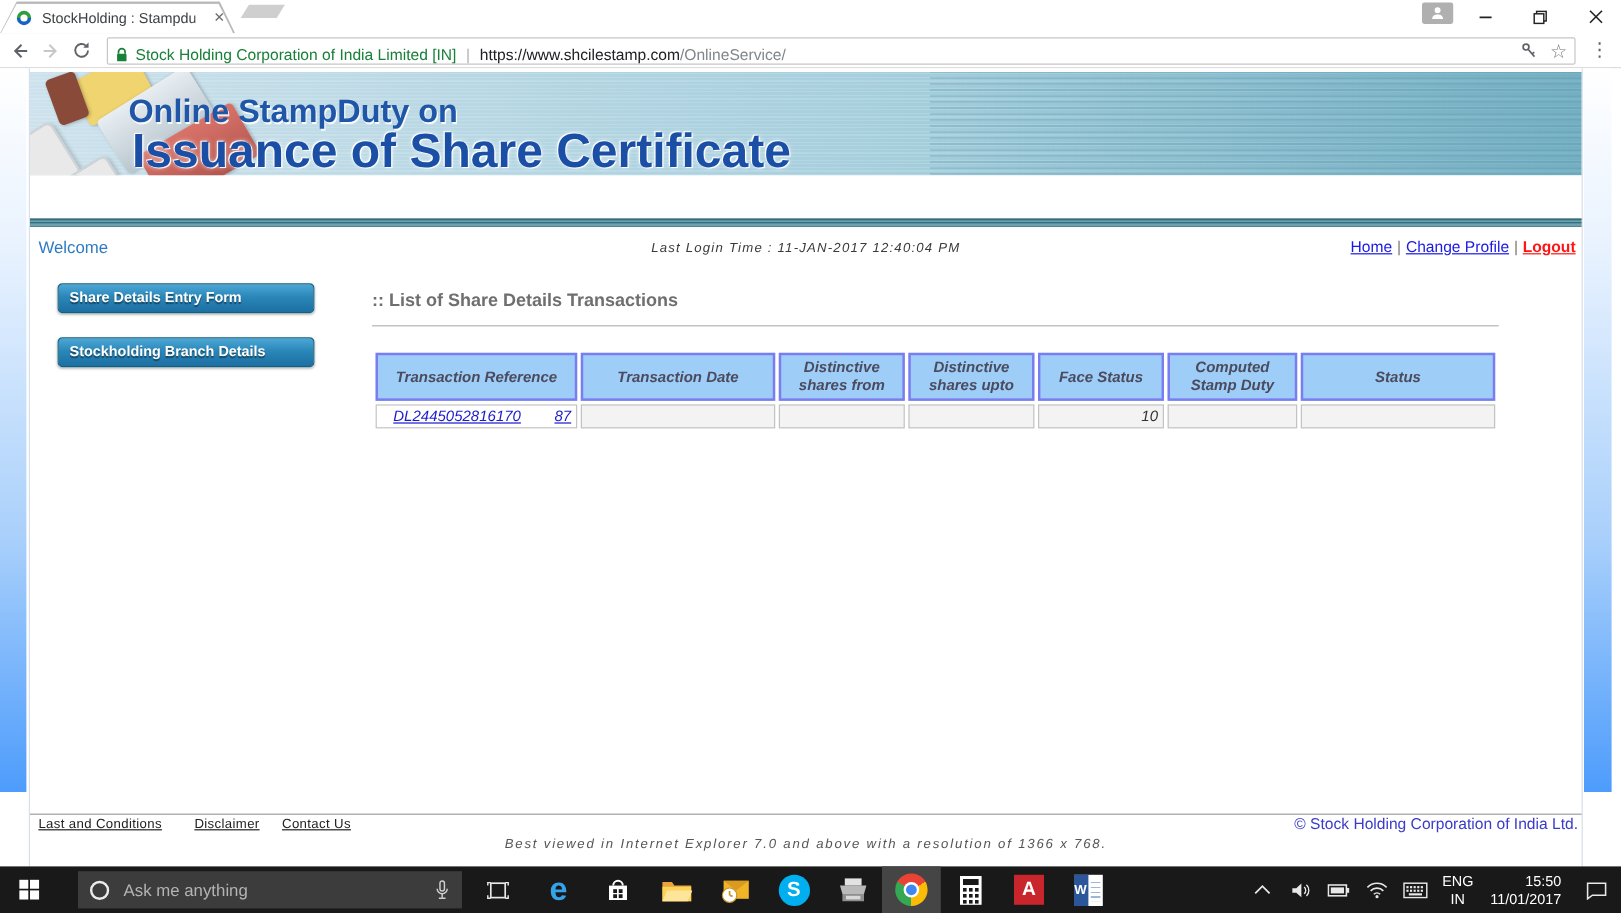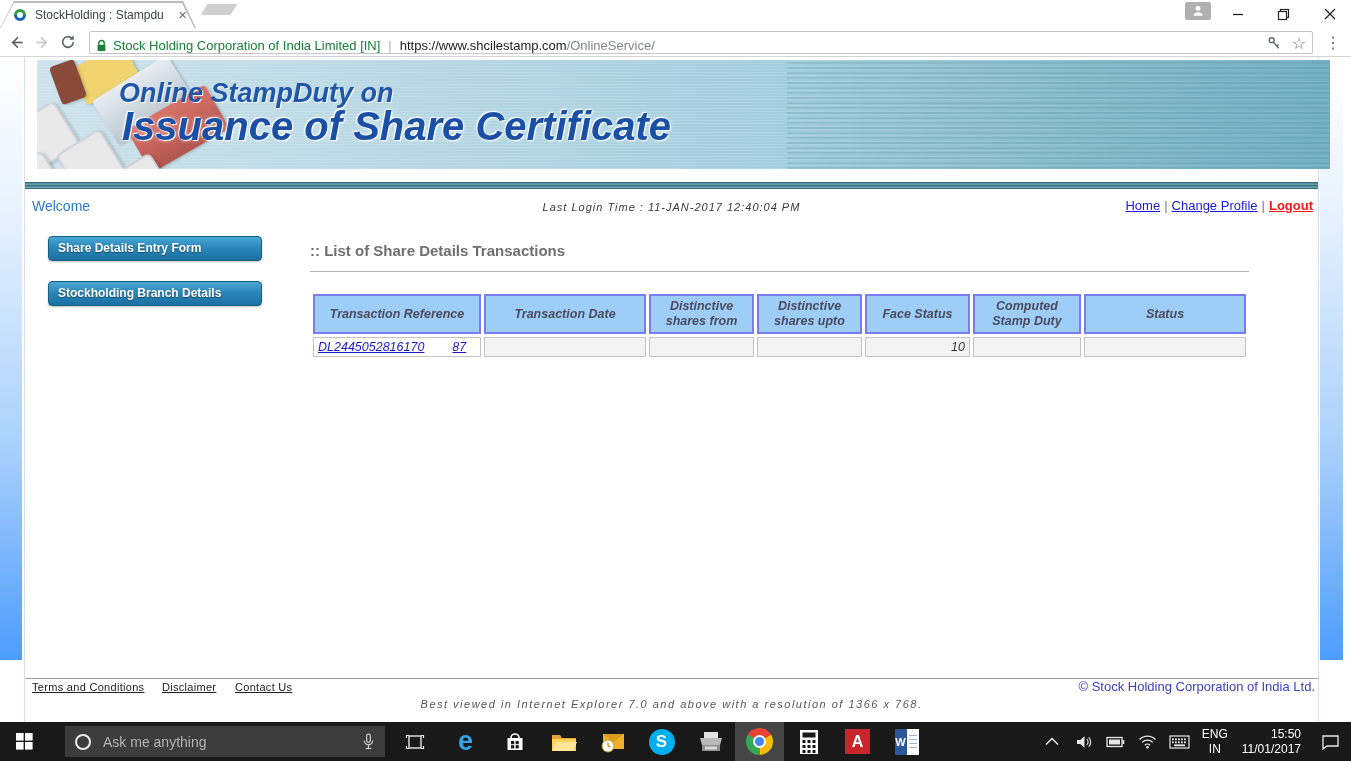--- a/index.html
+++ b/index.html
@@ -36,22 +36,22 @@
 
   
   .pagearea { position:absolute; left:0; top:57px; width:1351px; height:665px; background:#fff; }
   .strip { position:absolute; top:0; height:603px; background:linear-gradient(180deg,#ffffff 0%,#e8f2fe 25%,#a9d0fb 65%,#4d9cfc 100%); }
   .strip-left { left:0; width:22px; }
   .strip-right { right:8px; width:23px; }
   .content { position:absolute; left:24px; top:0; width:1295px; height:665px; background:#fff;
              border-left:1px solid #d7dfeb; border-right:1px solid #d7dfeb; }
 
   
-  .banner { position:absolute; left:12px; top:3px; width:100%; height:109px; overflow:hidden;
-            background:linear-gradient(90deg,#cde2ec 0%,#b3d5e2 35%,#9fcbda 65%,#8ec3d4 100%);font-style:italic; }
+  .banner { position:absolute; left:0; top:3px; width:100%; height:86px; overflow:hidden;
+            background:linear-gradient(90deg,#cde2ec 0%,#b3d5e2 35%,#9fcbda 65%,#8ec3d4 100%); }
   .banner::before { content:""; position:absolute; inset:0;
             background:repeating-linear-gradient(0deg, rgba(255,255,255,.14) 0 1px, rgba(0,0,0,0) 1px 3px); }
   .banner::after { content:""; position:absolute; right:0; top:0; bottom:0; width:42%;
             background:linear-gradient(90deg, rgba(84,150,172,0) 0%, rgba(84,150,172,.45) 100%),
             repeating-linear-gradient(0deg, rgba(52,118,140,.18) 0 2px, rgba(0,0,0,0) 2px 5px); }
   .banner-art { position:absolute; left:0; top:0; width:235px; height:122px; }
   .key { position:absolute; background:#e9e9e9; border:2px solid #cdd3d6; border-radius:6px; box-shadow:2px 2px 3px rgba(0,0,0,.15); }
   .card { position:absolute; border-radius:4px; box-shadow:1px 1px 3px rgba(0,0,0,.25); }
   .banner-line1 { position:absolute; left:82px; top:18px; font-size:27px; font-weight:bold; color:#2056a8;
                   text-shadow:1px 1px 0 rgba(255,255,255,.85); }
@@ -74,21 +74,21 @@
           background:linear-gradient(180deg,#4aa7d6 0%,#2a87b8 45%,#1d6fa2 100%);
           color:#fff; font-size:12px; font-weight:bold; text-align:left; padding-left:9px; line-height:23px;
           text-shadow:0 1px 1px rgba(0,0,0,.45); box-shadow:0 1px 2px rgba(0,0,0,.25); cursor:pointer; }
 
   .main-heading { position:absolute; left:285px; top:185px; font-size:15px; font-weight:bold; color:#6f6f6f; }
   .heading-rule { position:absolute; left:285px; top:214px; width:939px; height:1px; background:#b3b3b3; }
 
   .tx-table { position:absolute; left:285px; top:234px; border-collapse:separate; border-spacing:3px; table-layout:fixed;font-style:italic; }
   .tx-table th { border:2px solid #7b7bf2; background:#9ecdf8; color:#4b4b5e; font-size:12.5px; font-weight:bold;
                  height:40px; vertical-align:middle; text-align:center; line-height:15px; padding:0 2px; }
-  .tx-table td { border:1px solid #c3c3c3; background:#f3f3f3; height:20px; font-size:12.5px; color:#333; padding:0 4px; }
+  .tx-table td { border:1px solid #c3c3c3; background:#f3f3f3; height:20px; font-size:12.5px; color:#333; padding:0 4px;text-align:right; }
   .tx-table td.cell-ref { background:#fff; }
   .tx-table td.num { text-align:right; }
   .cell-ref a { color:#1a1acc; text-decoration:underline; cursor:pointer; font-size:12.5px; }
   .cell-ref a + a { margin-left:28px; }
 
   .footer-rule { position:absolute; left:0; top:621px; width:100%; border-top:1px solid #9e9e9e; }
   .foot-link { position:absolute; top:624px; font-size:11px; color:#222; text-decoration:underline; letter-spacing:.3px; cursor:pointer; }
   .copyright { position:absolute; right:3px; top:622px; font-size:13px; color:#3b3bc9; }
   .best-viewed { position:absolute; left:0; right:0; top:641px; text-align:center; font-size:11px; font-style:italic;
                  color:#555; letter-spacing:1.5px; }
@@ -282,21 +282,21 @@
             <td></td>
             <td></td>
             <td class="num">10</td>
             <td></td>
             <td></td>
           </tr>
         </tbody>
       </table>
 
       <div class="footer-rule"></div>
-      <a class="foot-link" style="left:7px;">Terms and Conditions</a>
+      <a class="foot-link" style="left:7px;">Last and Conditions</a>
       <a class="foot-link" style="left:137px;">Disclaimer</a>
       <a class="foot-link" style="left:210px;text-align:center;">Contact Us</a>
       <div class="copyright">© Stock Holding Corporation of India Ltd.</div>
       <div class="best-viewed">Best viewed in Internet Explorer 7.0 and above with a resolution of 1366 x 768.</div>
     </div>
   </div>
 
   <div class="taskbar">
     <div class="start-btn">
       <svg width="17" height="17" viewBox="0 0 17 17">

